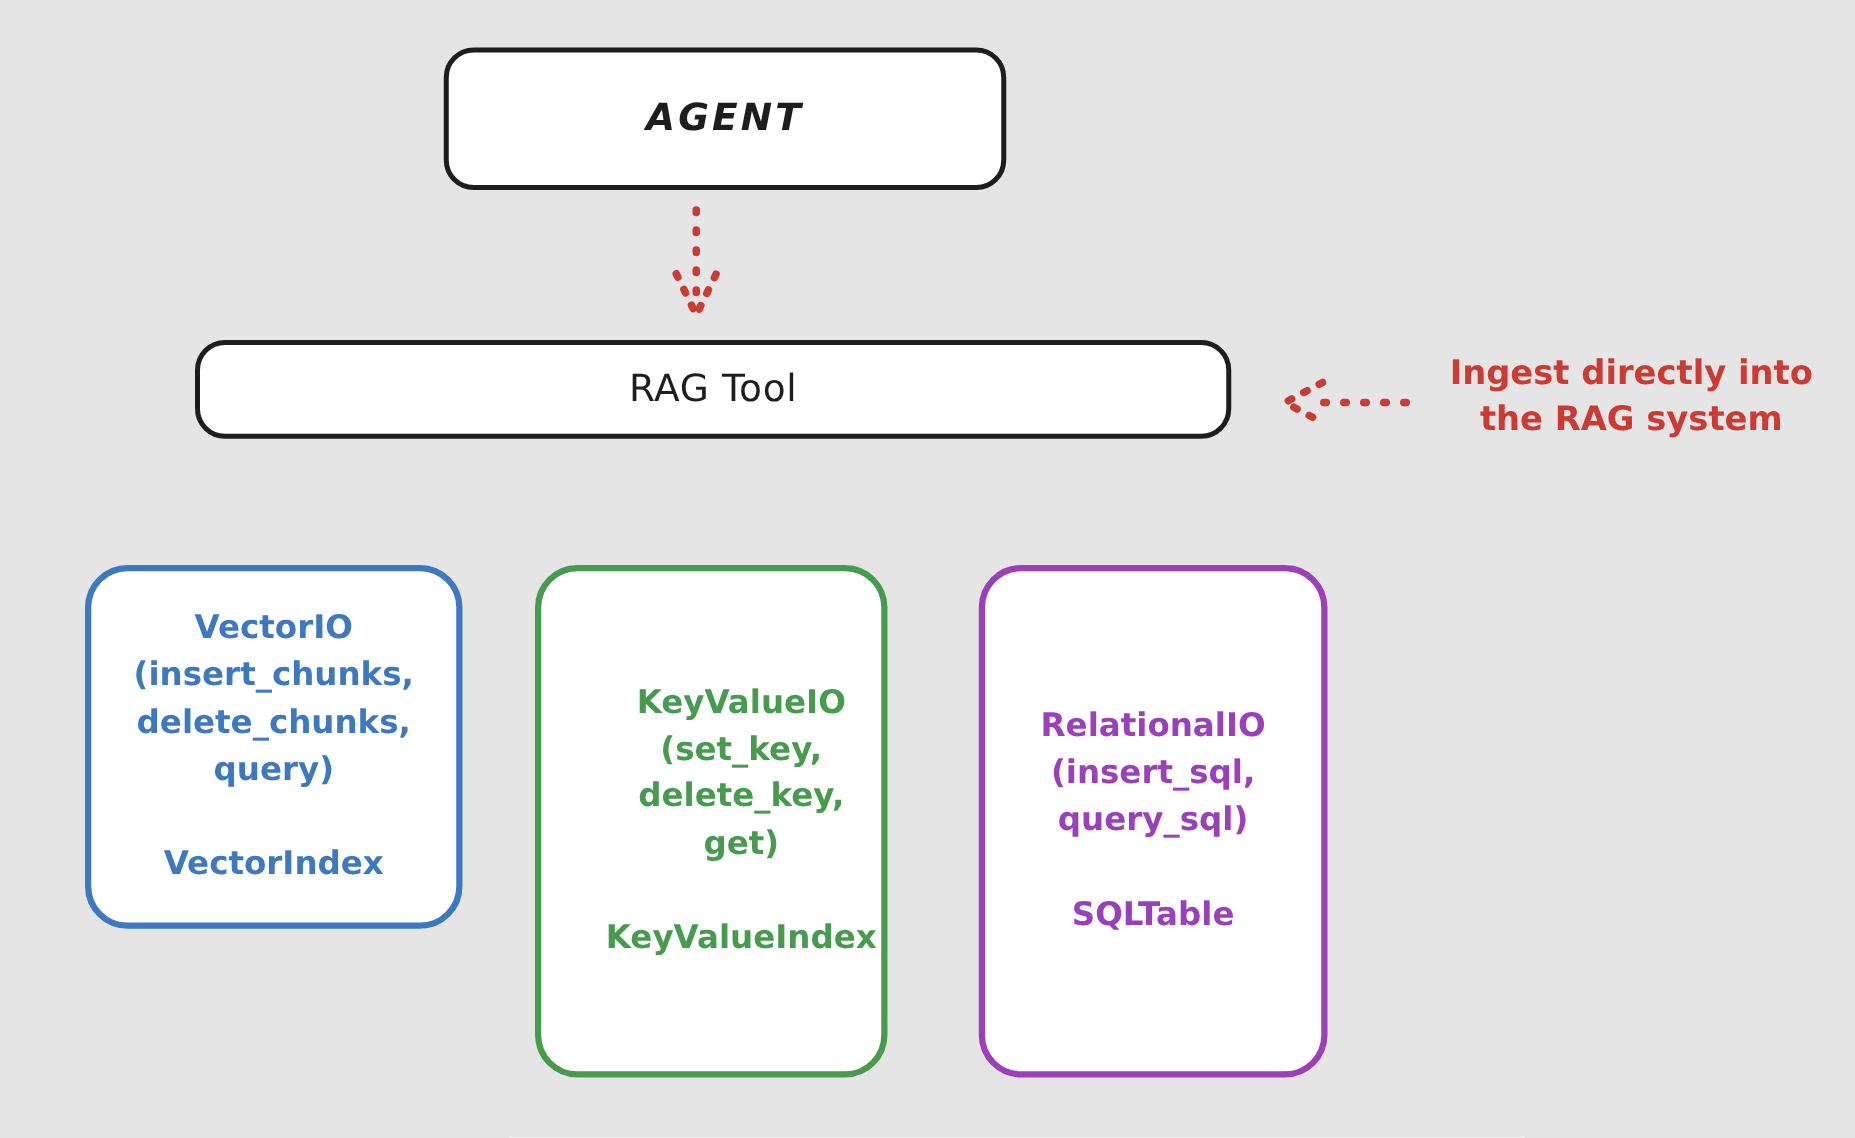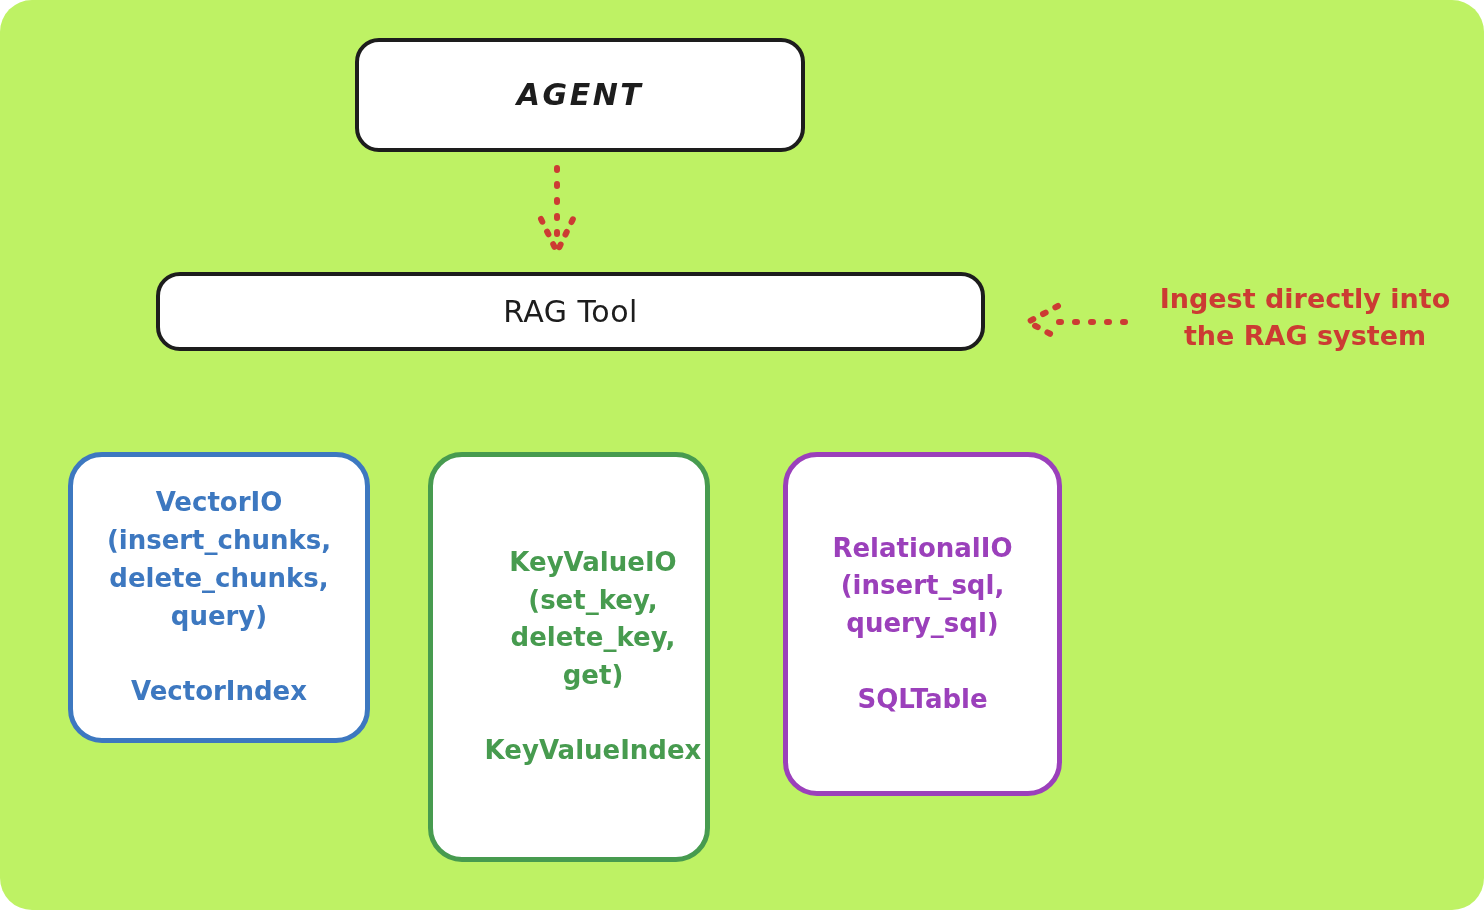--- a/index.html
+++ b/index.html
@@ -7,23 +7,22 @@
     padding: 0;
     background: #ffffff;
   }
   body {
     font-family: "DejaVu Sans", sans-serif;
   }
   #canvas {
     position: relative;
     width: 1484px;
     height: 910px;
-    background: #bef264;
+    background: #e5e5e5;
     overflow: hidden;
-    border-radius: 32px;
   }
 
   
   .node {
     position: absolute;
     box-sizing: border-box;
     background: #ffffff;
     display: flex;
     align-items: center;
     justify-content: center;
@@ -125,21 +124,21 @@
 
   <div class="node box-provider" style="left:428px; top:452px; width:282px; height:410px;
               border-color:#479b4f; color:#479b4f;padding-left:48px;">
     <div class="node-label">KeyValueIO
 (set_key,
 delete_key, get)
 
 KeyValueIndex</div>
   </div>
 
-  <div class="node box-provider" style="left:783px; top:452px; width:279px; height:344px;
+  <div class="node box-provider" style="left:783px; top:452px; width:279px; height:410px;
               border-color:#9b40bb; color:#9b40bb;">
     <div class="node-label">RelationalIO
 (insert_sql,
 query_sql)
 
 SQLTable</div>
   </div>
 
   <div class="annotation" style="left:1140px; top:280px; width:330px; color:#cc3b33;text-align:center;">Ingest directly into
 the RAG system</div>

